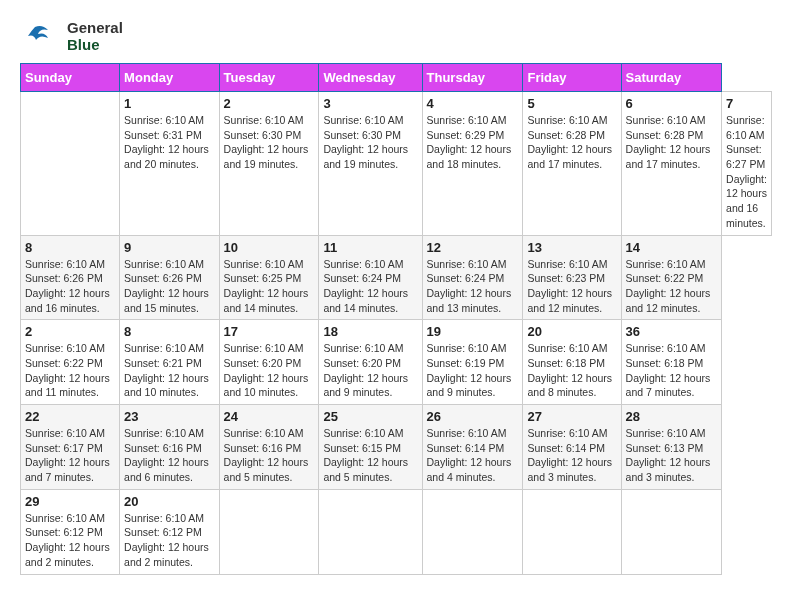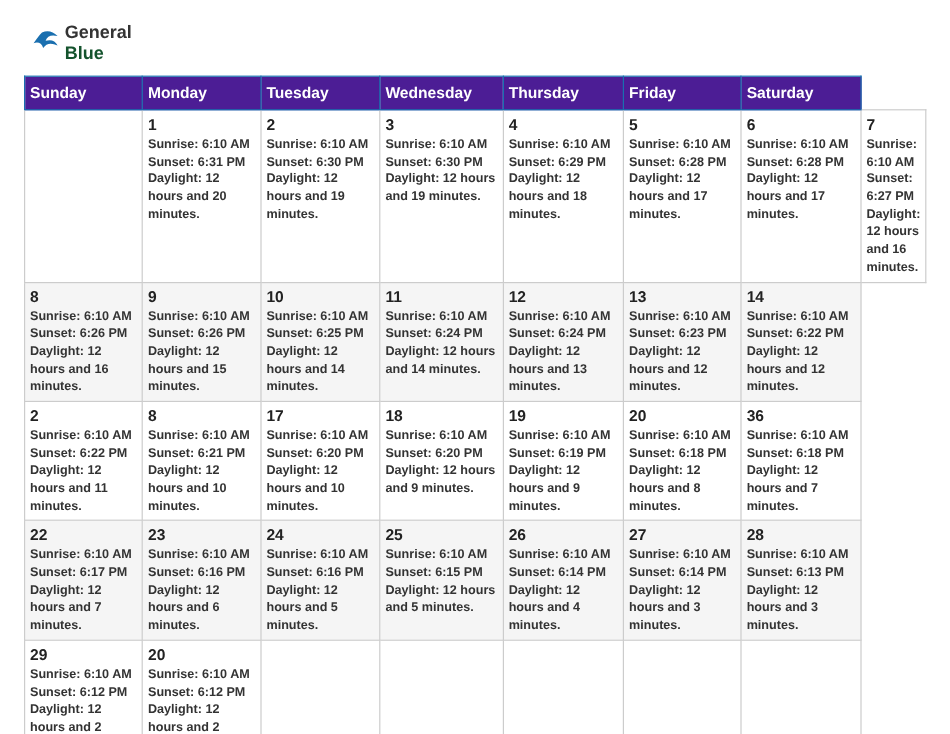--- a/index.html
+++ b/index.html
@@ -30,21 +30,21 @@
     .subtitle {
       font-size: 16px;
       color: #555;
     }
     table {
       width: 100%;
       border-collapse: collapse;
       font-size: 11px;
     }
     thead tr th {
-      background: #4c1d95;
+      background: #d946ef;
       color: #fff;
       padding: 6px 4px;
       text-align: left;
       font-size: 13px;
       font-weight: bold;
       border: 1px solid #1a6faf;
     }
     tbody tr td {
       border: 1px solid #ccc;
       vertical-align: top;
@@ -60,33 +60,32 @@
       font-size: 13px;
       font-weight: bold;
       color: #222;
       display: block;
       margin-bottom: 2px;
     }
     .day-info {
       color: #333;
       font-size: 10.5px;
       line-height: 1.4;
-      font-weight: bold;
     }
     .empty-cell {
       background: #fff !important;
     }
   </style>
 </head>
 <body>
 
 <div class="header">
   <div class="logo">
   <div style="display:flex;flex-direction:column;align-items:flex-start;">
-    <div style="display:flex;align-items:center;gap:4px;">
+    <div style="display:flex;align-items:center;gap:17px;">
       <svg width="30" height="30" viewBox="0 0 30 30">
         <path d="M15 5 Q22 2 28 8 Q20 6 18 12 Q25 10 28 16 Q20 12 16 18 Q14 12 8 14 Q12 8 15 5Z" fill="#1a6faf"></path>
       </svg>
       <div>
         <div style="font-size:15px;font-weight:bold;color:#333;line-height:1.1;">General</div>
         <div style="font-size:15px;font-weight:bold;color:#14532d;line-height:1.1;">Blue</div>
       </div>
     </div>
   </div>
 </div>

